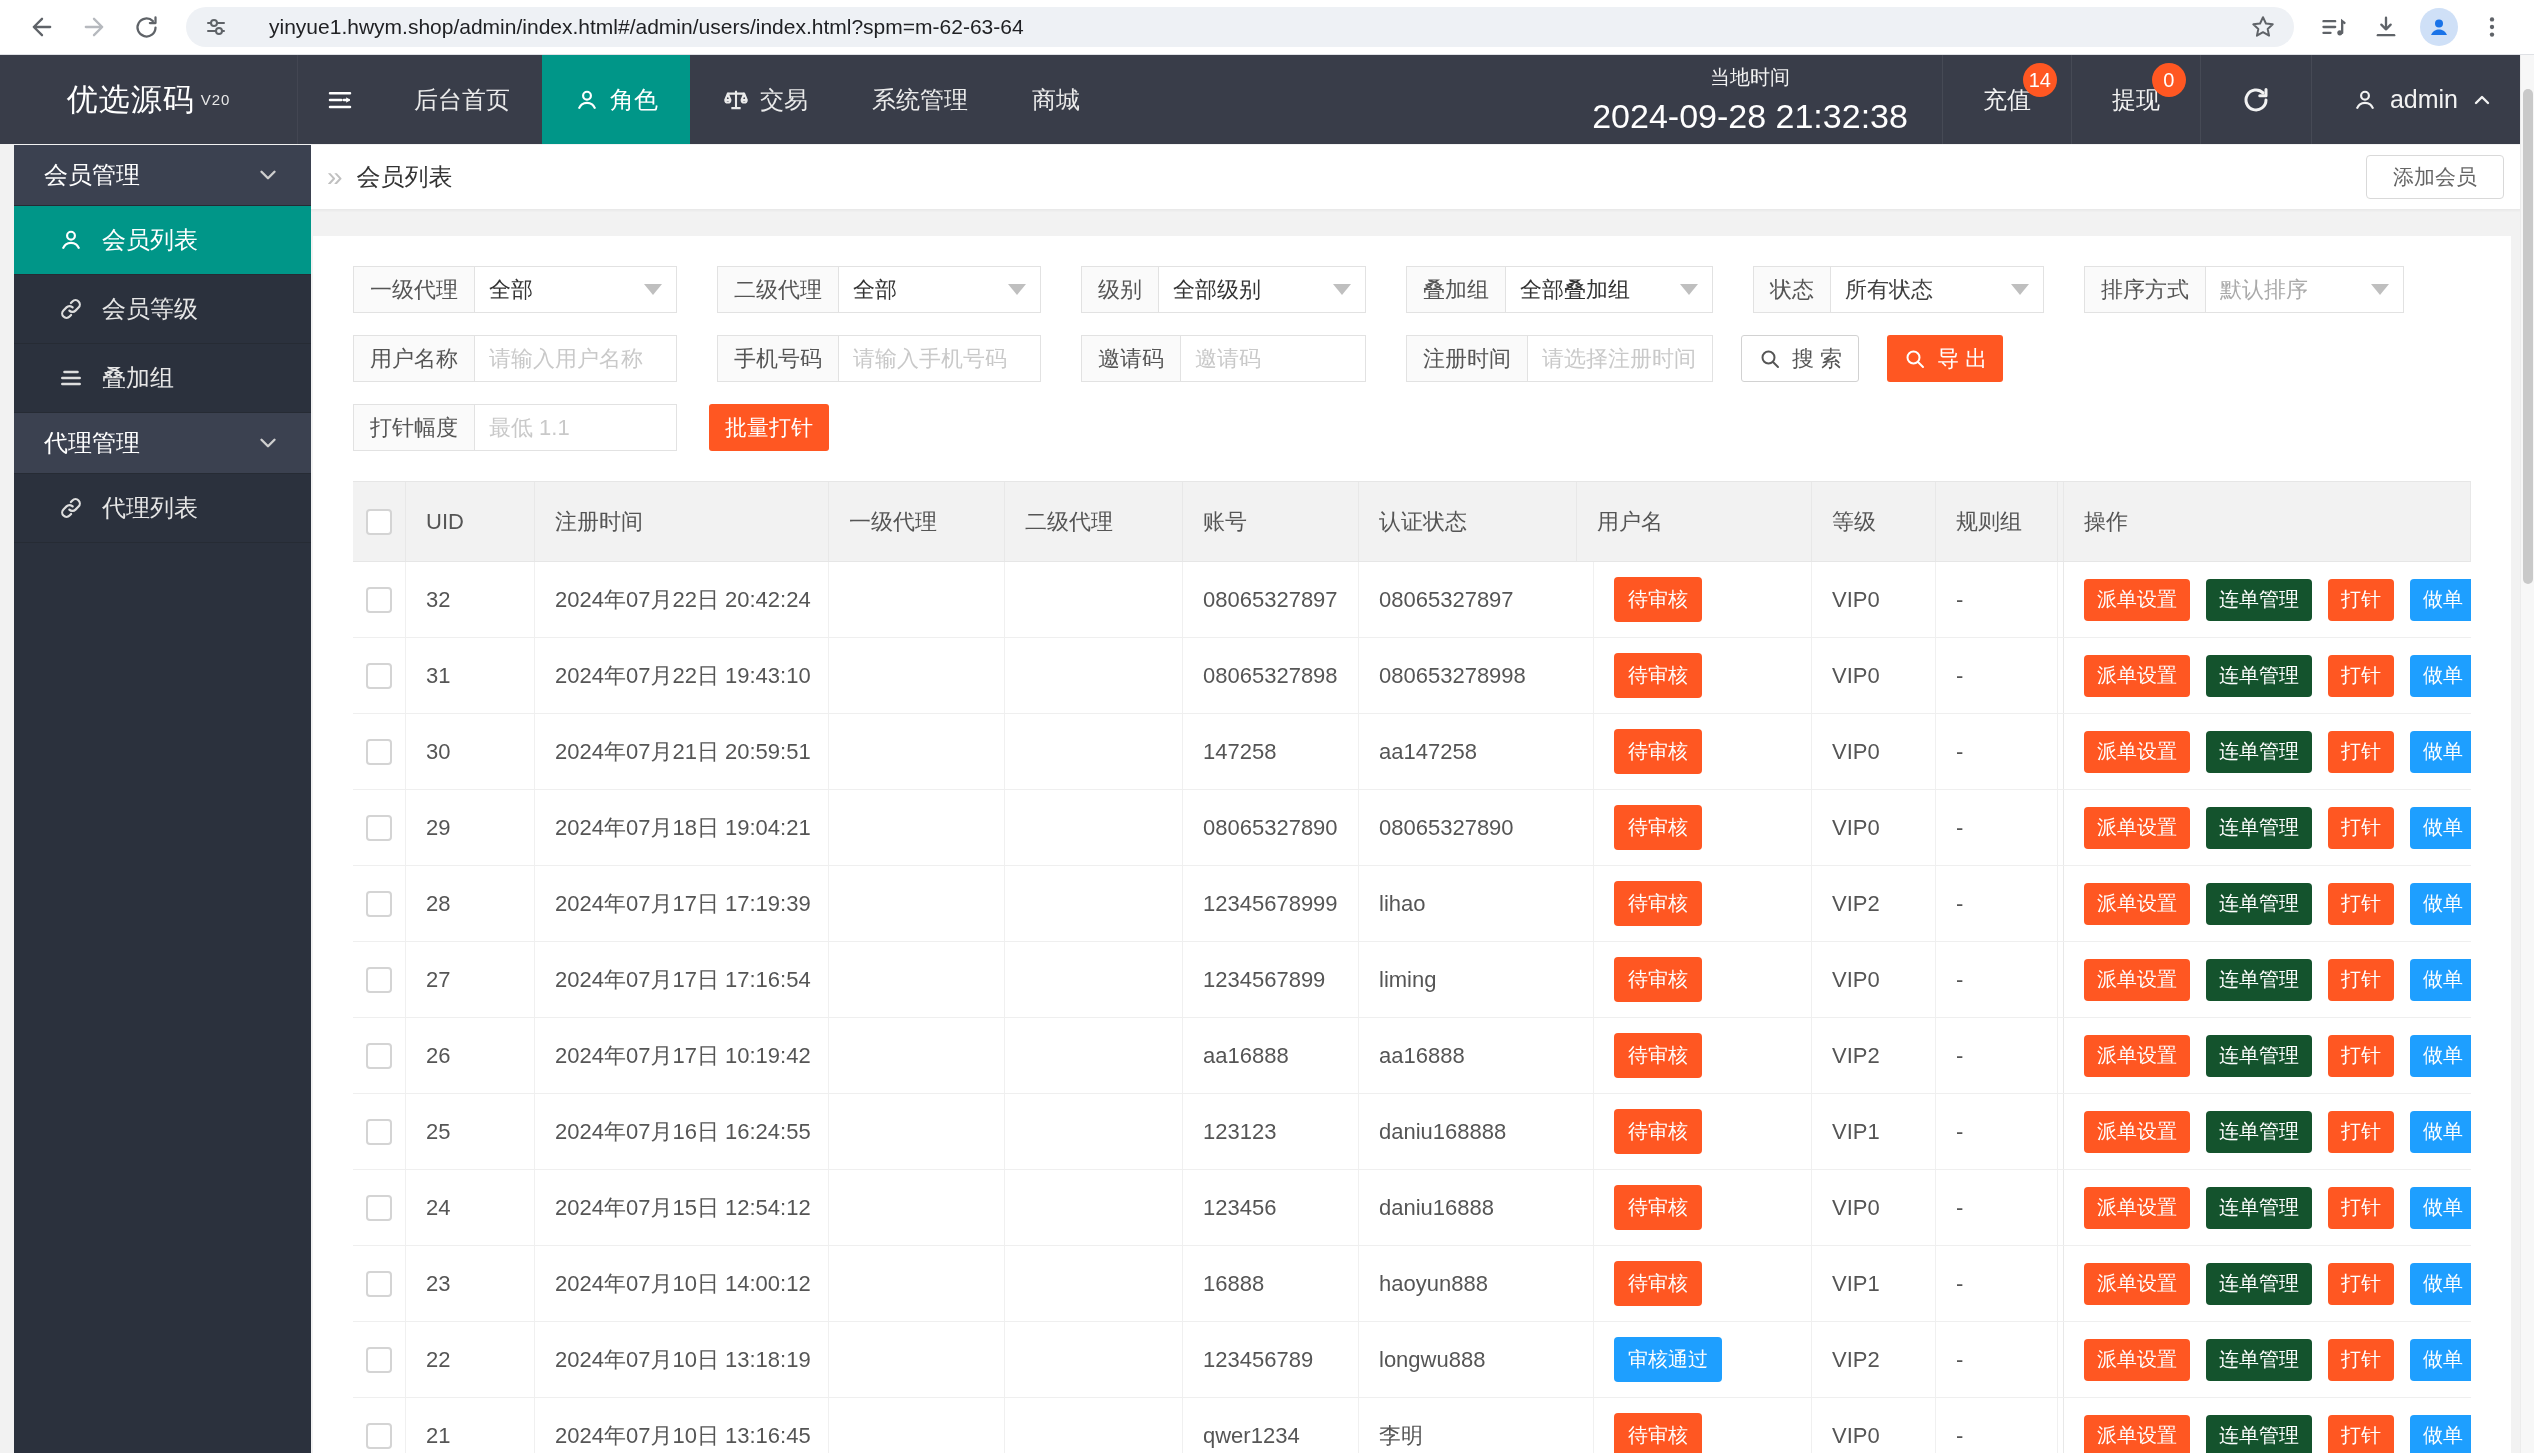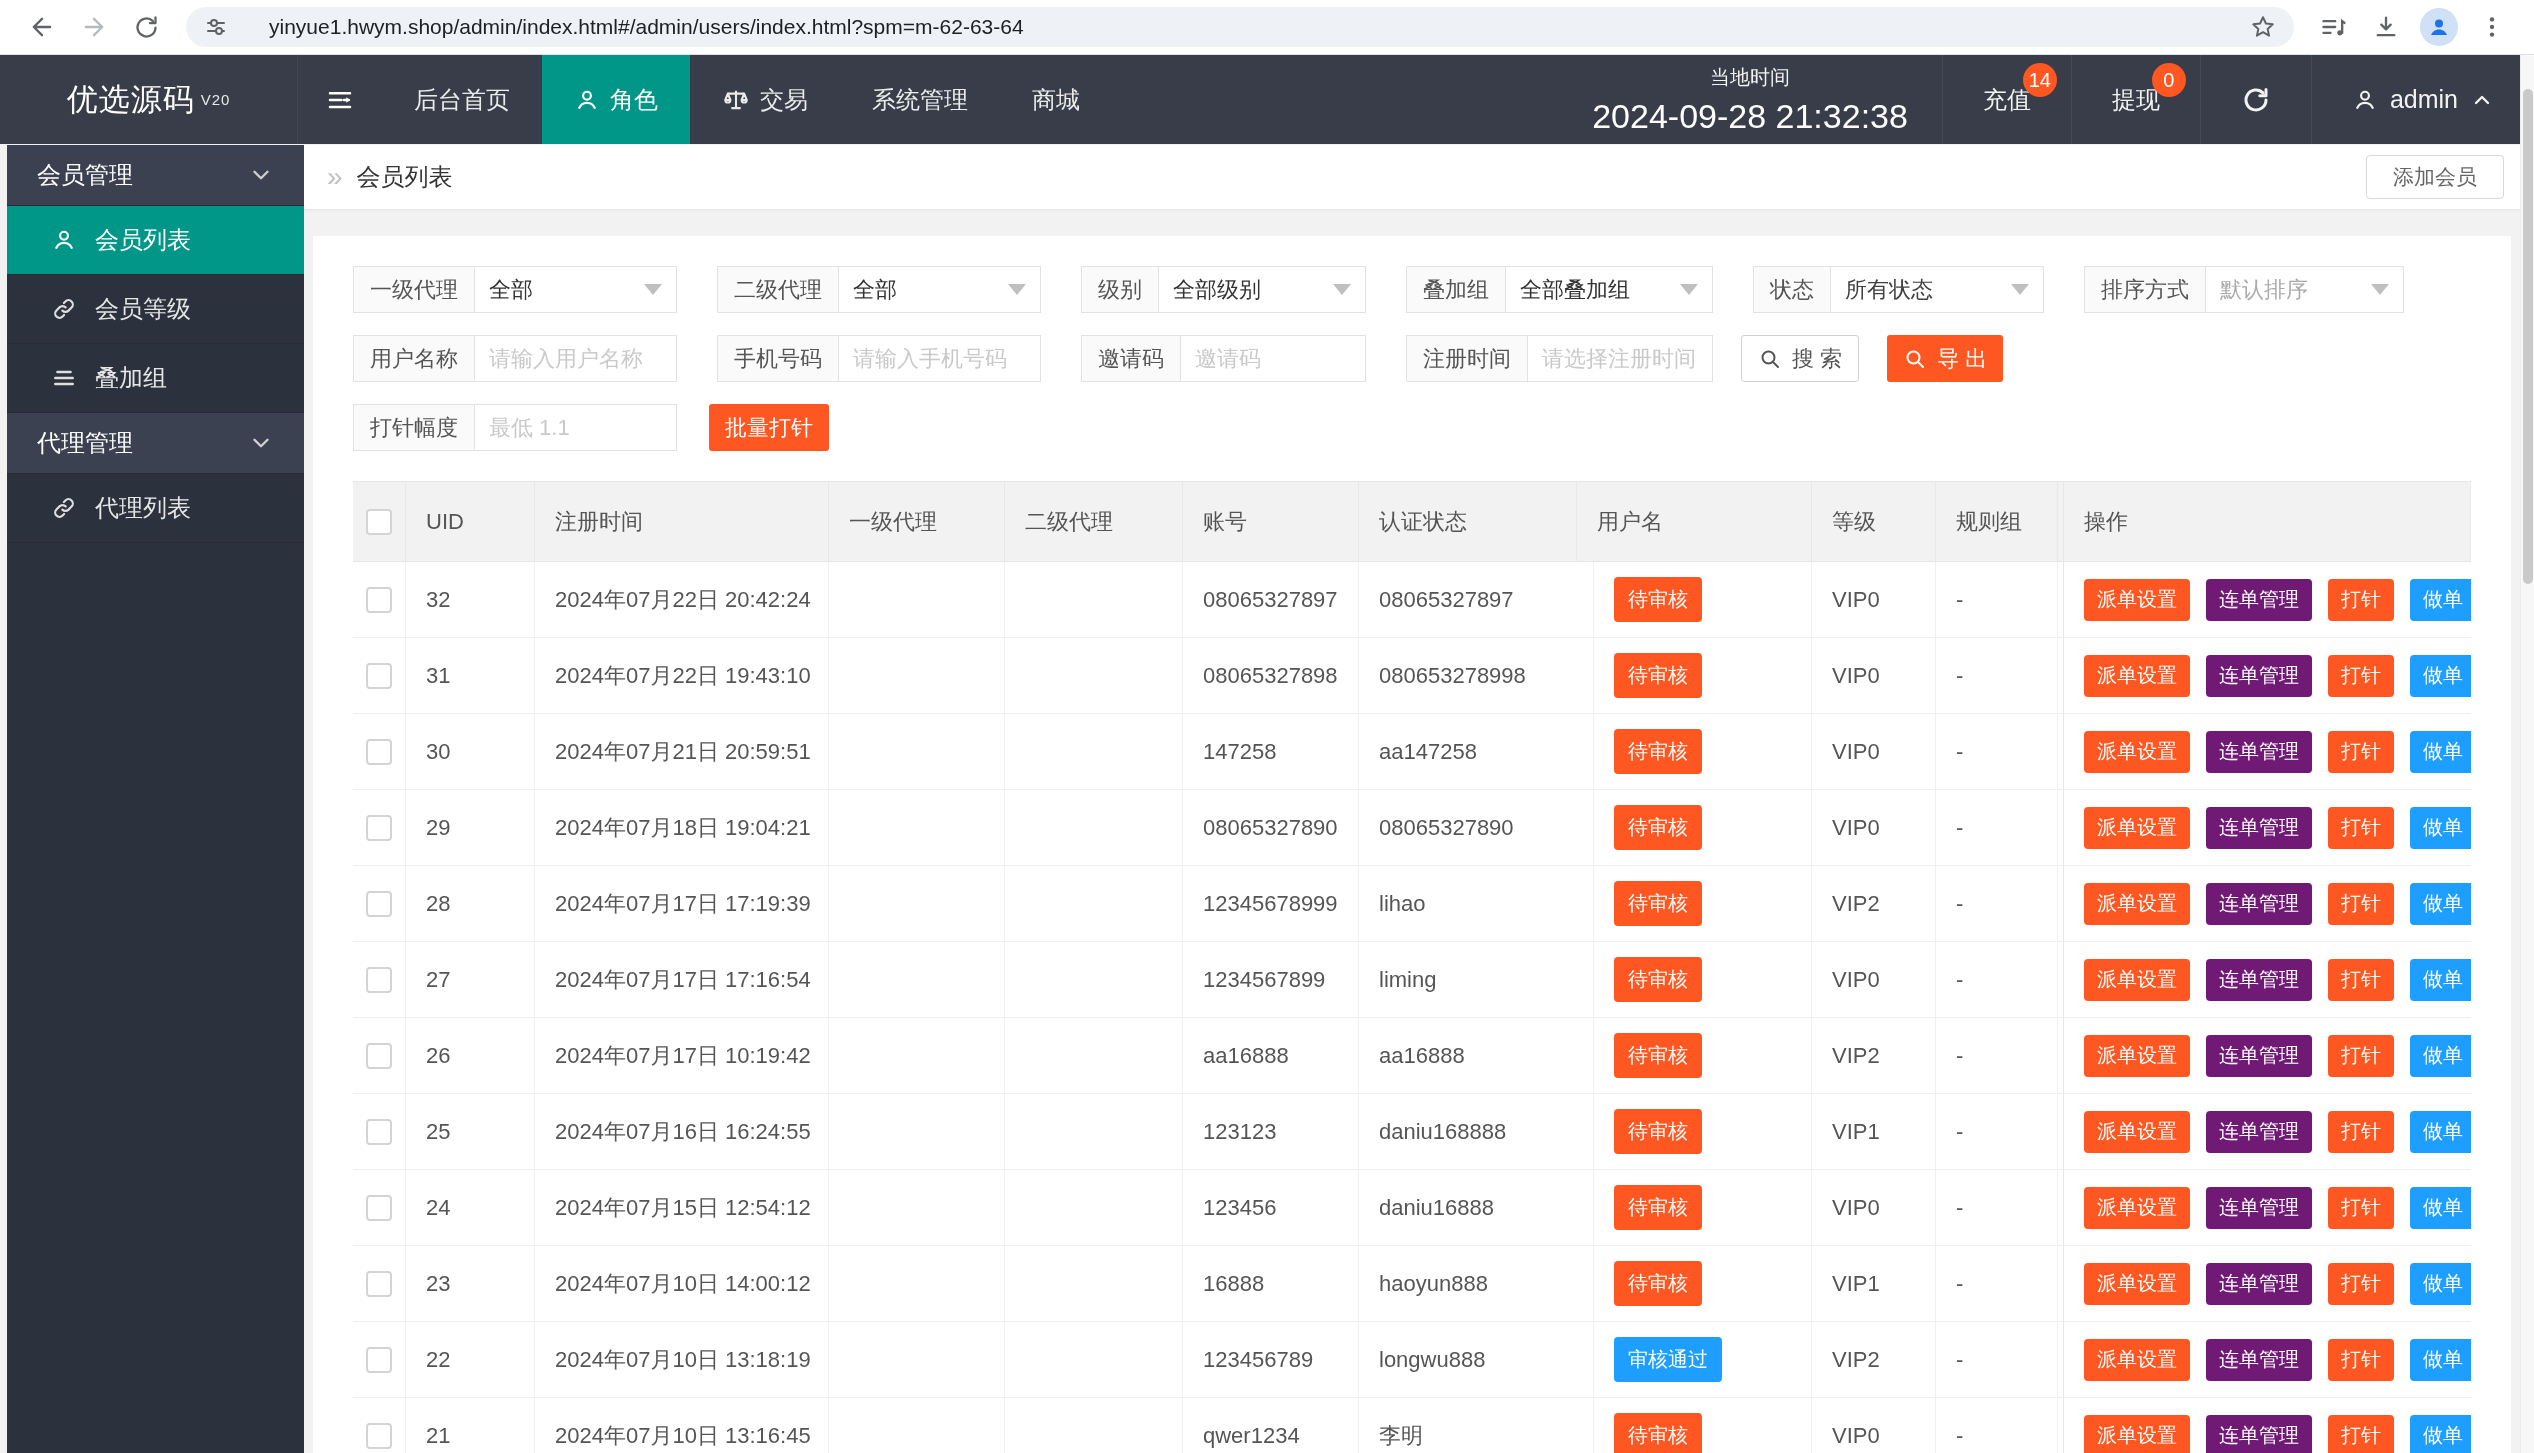--- a/index.html
+++ b/index.html
@@ -35,21 +35,21 @@
     padding:0 34px; }
   .time-label{ font-size:20px; color:#f2f2f2; margin-bottom:6px; }
   .time-value{ font-size:34px; color:#fff; }
   .nav-chip{ position:relative; display:flex; align-items:center; padding:0 40px; font-size:24px;
     color:#f2f2f2; border-left:1px solid rgba(255,255,255,.07); cursor:pointer; }
   .nav-badge{ position:absolute; top:8px; right:14px; min-width:34px; height:34px; line-height:34px;
     padding:0 6px; background:#ff5722; color:#fff; border-radius:17px; font-size:20px; text-align:center; }
   .admin-chip{ gap:12px; font-size:25px; }
 
   
-  .sidebar{ position:absolute; top:145px; left:7px; width:297px; height:1309px; background:#2b313d; z-index:30; }
+  .sidebar{ position:absolute; top:145px; left:14px; width:297px; height:1309px; background:#2b313d; z-index:30; }
   .side-group{ height:61px; background:#3b4150; display:flex; align-items:center; padding:0 30px;
     font-size:24px; color:#fff; cursor:pointer; border-bottom:1px solid #262b34; }
   .side-group .chev{ margin-left:auto; color:#cfcfcf; }
   .side-item{ height:69px; background:#2b313d; display:flex; align-items:center; padding-left:44px;
     gap:18px; font-size:24px; color:#e6e6e6; cursor:pointer; border-bottom:1px solid #262b34; }
   .side-item.active{ background:#009688; color:#fff; }
   .side-item .sicon{ display:flex; color:#dedede; }
   .side-item.active .sicon{ color:#fff; }
 
   
@@ -99,21 +99,21 @@
   .c-level{ width:124px; }
   .c-rule{ width:122px; }
   .c-ops{ flex:1; border-right:none; margin-left:5px; border-left:1px solid #e8e8e8; }
   .cb{ width:26px; height:26px; border:2px solid #d4d4d4; border-radius:4px; background:#fff; cursor:pointer; }
   .badge-status{ display:inline-block; padding:9px 14px; border-radius:4px; color:#fff; font-size:20px; }
   .badge-status.pending{ background:#ff5722; }
   .badge-status.approved{ background:#1e9fff; }
   .op{ height:42px; padding:0 13px; border:none; border-radius:4px; color:#fff; font-size:20px;
     display:inline-flex; align-items:center; margin-right:16px; cursor:pointer; font-family:inherit; }
   .op-orange{ background:#ff5722; }
-  .op-teal{ background:#701a75; }
+  .op-teal{ background:#14532d; }
   .op-blue{ background:#1e9fff; }
 
   
   .pscroll{ position:absolute; top:55px; right:0; width:14px; height:1398px; background:#f7f7f7;
     border-left:1px solid #ececec; z-index:60; }
   .pthumb{ position:absolute; top:34px; left:2px; width:10px; height:495px; background:#c9c9c9; border-radius:6px; }
 
   svg{ display:block; }
 </style>
 </head>

